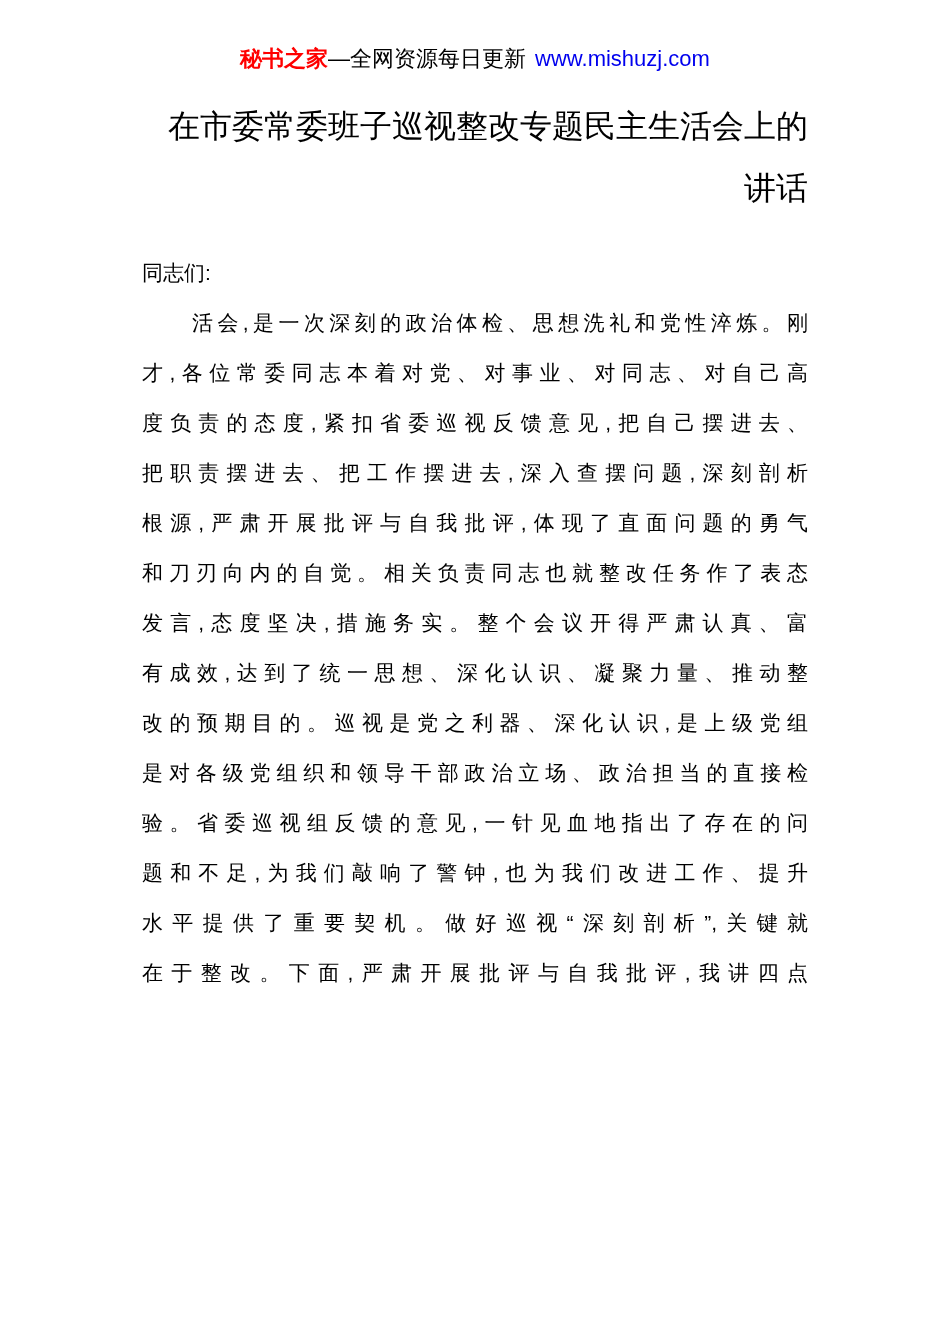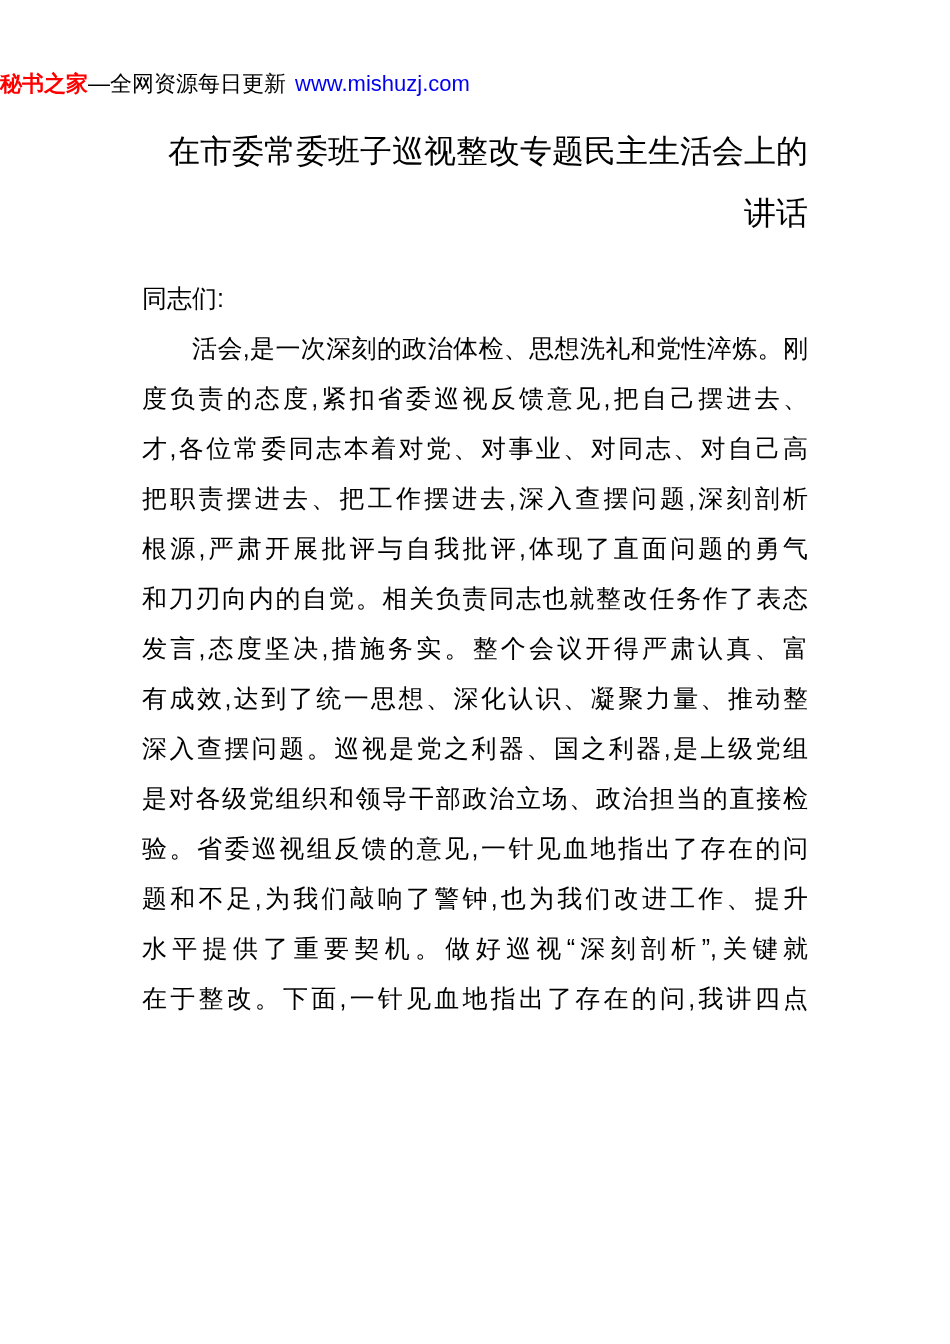--- a/index.html
+++ b/index.html
@@ -6,21 +6,22 @@
   .page {
     position: relative;
     width: 950px;
     height: 1344px;
     background: #ffffff;
     overflow: hidden;
     font-family: "Liberation Sans", "DejaVu Sans", sans-serif;
     color: #000000;
   }
   .header {
-    padding-top: 71px;
+    padding-top: 46px;
+    text-align: center;
     font-size: 22px;
     line-height: 26px;
     white-space: nowrap;
   }
   .brand {
     color: #ff0000;
     font-weight: 700;
   }
   .tagline {
     color: #000000;
@@ -36,21 +37,21 @@
     font-weight: 500;
     text-align: right;
   }
   .title .line {
     line-height: 62px;
     height: 62px;
   }
   .bodytext {
     width: 666px;
     margin: 29px auto 0 auto;
-    font-size: 25px;
+    font-size: 21px;
   }
   .salutation {
     line-height: 50px;
     height: 50px;
     text-align: left;
   }
   .para .line {
     line-height: 50px;
     height: 50px;
     text-align: justify;
@@ -73,29 +74,29 @@
 
   <h1 class="title">
       <div class="line">在市委常委班子巡视整改专题民主生活会上的</div>
       <div class="line">讲话</div>
     </h1>
 
   <div class="bodytext">
     <div class="salutation">同志们:</div>
     <div class="para">
         <div class="line">活会,是一次深刻的政治体检、思想洗礼和党性淬炼。刚</div>
+        <div class="line">才,各位常委同志本着对党、对事业、对同志、对自己高</div>
         <div class="line">度负责的态度,紧扣省委巡视反馈意见,把自己摆进去、</div>
-        <div class="line">才,各位常委同志本着对党、对事业、对同志、对自己高</div>
         <div class="line">把职责摆进去、把工作摆进去,深入查摆问题,深刻剖析</div>
         <div class="line">根源,严肃开展批评与自我批评,体现了直面问题的勇气</div>
         <div class="line">和刀刃向内的自觉。相关负责同志也就整改任务作了表态</div>
         <div class="line">发言,态度坚决,措施务实。整个会议开得严肃认真、富</div>
         <div class="line">有成效,达到了统一思想、深化认识、凝聚力量、推动整</div>
-        <div class="line">深入查摆问题。巡视是党之利器、国之利器,是上级党组</div>
+        <div class="line">改的预期目的。巡视是党之利器、深化认识,是上级党组</div>
         <div class="line">是对各级党组织和领导干部政治立场、政治担当的直接检</div>
         <div class="line">验。省委巡视组反馈的意见,一针见血地指出了存在的问</div>
         <div class="line">题和不足,为我们敲响了警钟,也为我们改进工作、提升</div>
         <div class="line">水平提供了重要契机。做好巡视“深刻剖析”,关键就</div>
-        <div class="line">在于整改。下面,一针见血地指出了存在的问,我讲四点</div>
+        <div class="line">在于整改。下面,严肃开展批评与自我批评,我讲四点</div>
       </div>
   </div>
 
 </div>
 
 </body></html>

